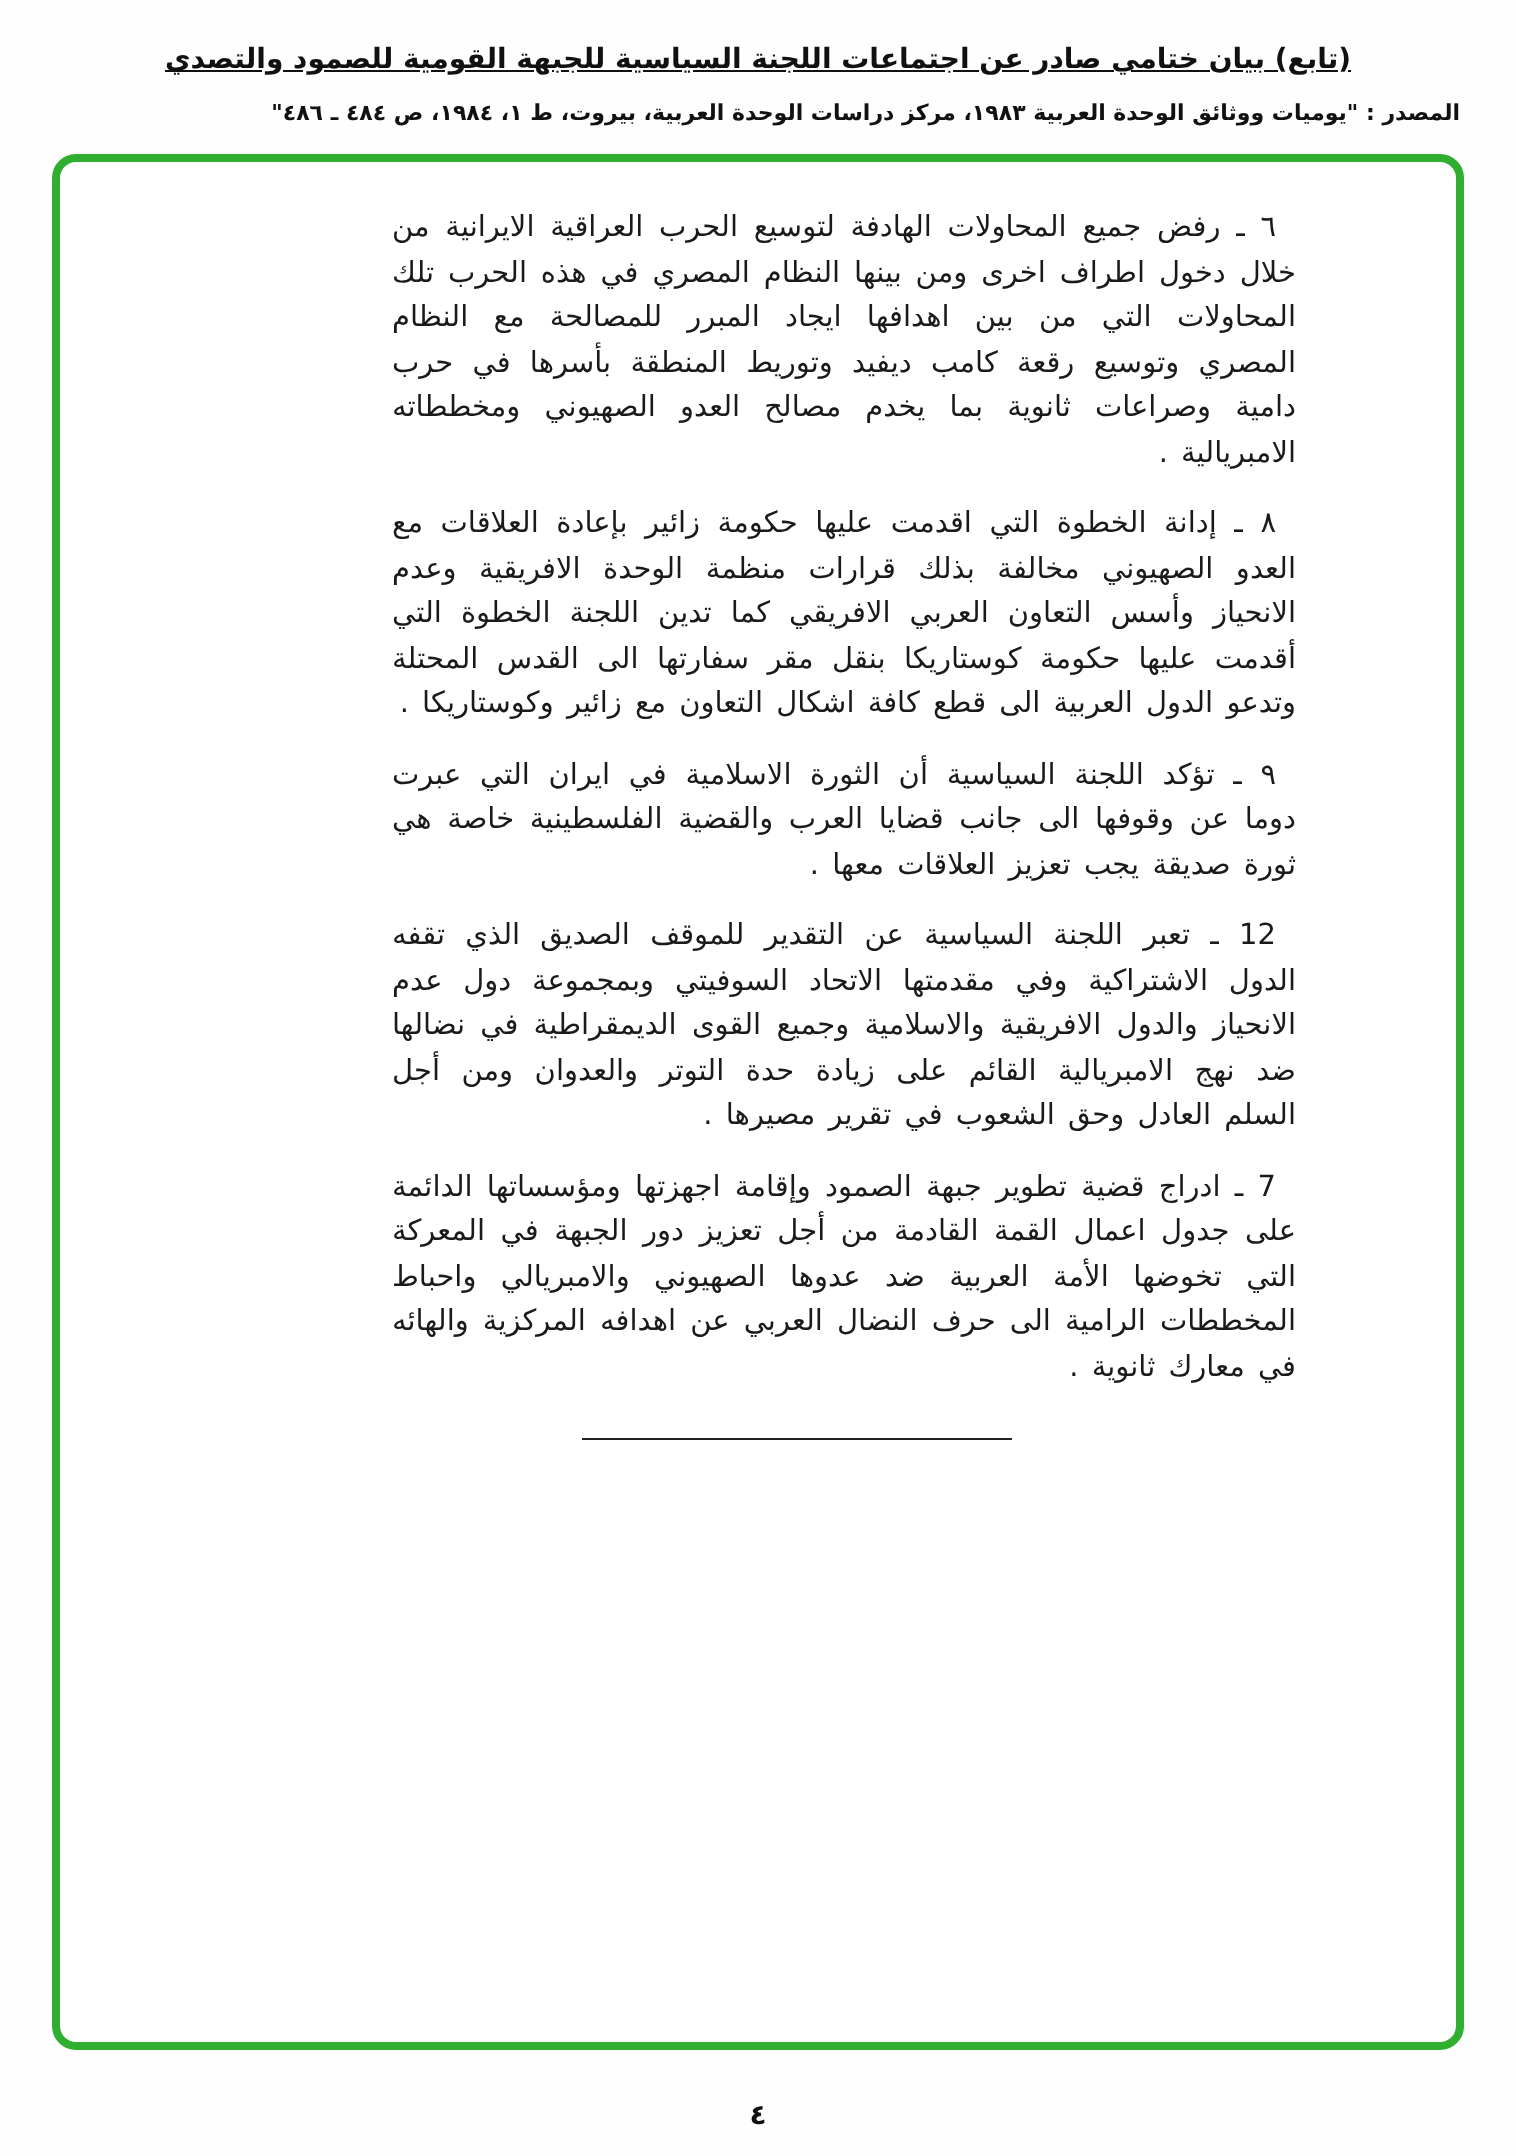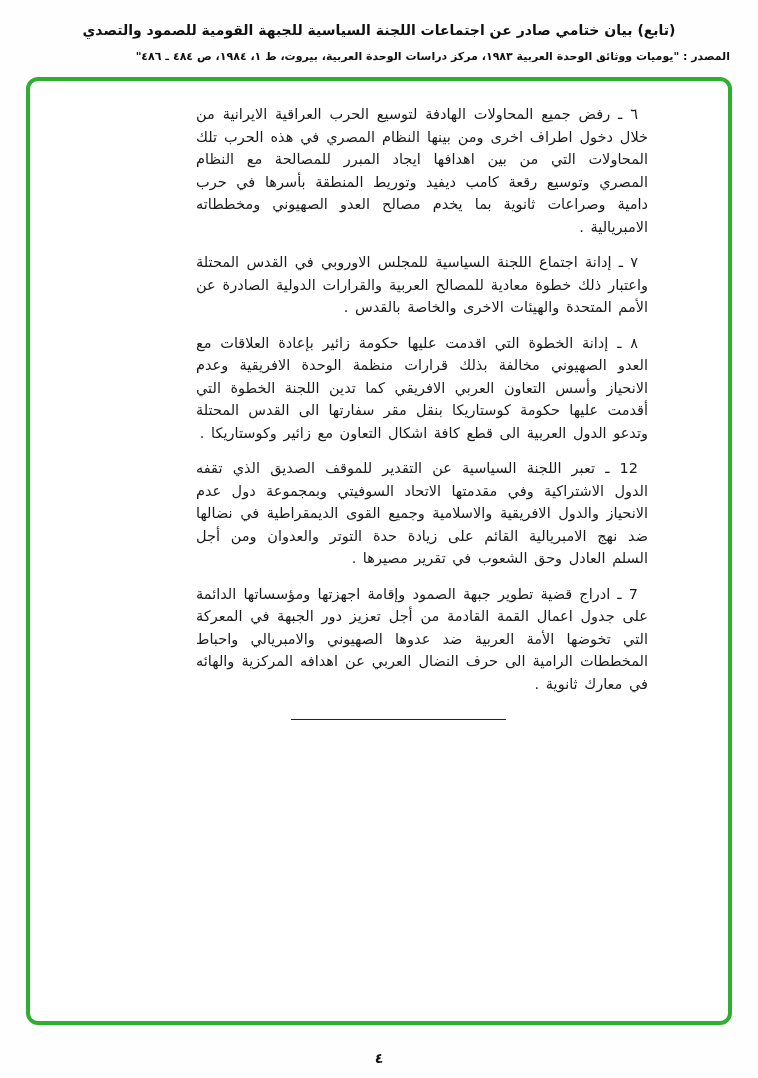--- a/index.html
+++ b/index.html
@@ -20,20 +20,21 @@
   .header {
     padding-top: 20px;
   }
   .doc-title {
     text-align: center;
     font-weight: bold;
     font-size: 14px;
     color: #111;
     padding: 0 40px;
     line-height: 1.5;
+    text-decoration: underline;
   }
   .doc-source {
     margin-top: 9px;
     font-weight: bold;
     font-size: 11px;
     color: #111;
     text-align: right;
     padding: 0 28px 0 70px;
     letter-spacing: 0.2px;
   }
@@ -83,22 +84,22 @@
 <div class="page">
 
   <div class="header">
     <div class="doc-title">(تابع) بيان ختامي صادر عن اجتماعات اللجنة السياسية للجبهة القومية للصمود والتصدي</div>
     <div class="doc-source">المصدر : "يوميات ووثائق الوحدة العربية ١٩٨٣، مركز دراسات الوحدة العربية، بيروت، ط ١، ١٩٨٤، ص ٤٨٤ ـ ٤٨٦"</div>
   </div>
 
   <div class="green-box" style="border-color: rgb(47, 174, 47);">
     <div class="text-column">
       <p>٦ ـ رفض جميع المحاولات الهادفة لتوسيع الحرب العراقية الايرانية من خلال دخول اطراف اخرى ومن بينها النظام المصري في هذه الحرب تلك المحاولات التي من بين اهدافها ايجاد المبرر للمصالحة مع النظام المصري وتوسيع رقعة كامب ديفيد وتوريط المنطقة بأسرها في حرب دامية وصراعات ثانوية بما يخدم مصالح العدو الصهيوني ومخططاته الامبريالية .</p>
-      <p>٧ ـ إدانة اجتماع اللجنة السياسية للمجلس الاوروبي في القدس المحتلة واعتبار ذلك خطوة معادية للمصالح العربية والقرارات الدولية الصادرة عن الأمم المتحدة والهيئات الاخرى والخاصة بالقدس .</p>
       <p>٨ ـ إدانة الخطوة التي اقدمت عليها حكومة زائير بإعادة العلاقات مع العدو الصهيوني مخالفة بذلك قرارات منظمة الوحدة الافريقية وعدم الانحياز وأسس التعاون العربي الافريقي كما تدين اللجنة الخطوة التي أقدمت عليها حكومة كوستاريكا بنقل مقر سفارتها الى القدس المحتلة وتدعو الدول العربية الى قطع كافة اشكال التعاون مع زائير وكوستاريكا .</p>
+      <p>٩ ـ تؤكد اللجنة السياسية أن الثورة الاسلامية في ايران التي عبرت دوما عن وقوفها الى جانب قضايا العرب والقضية الفلسطينية خاصة هي ثورة صديقة يجب تعزيز العلاقات معها .</p>
       <p>12 ـ تعبر اللجنة السياسية عن التقدير للموقف الصديق الذي تقفه الدول الاشتراكية وفي مقدمتها الاتحاد السوفيتي وبمجموعة دول عدم الانحياز والدول الافريقية والاسلامية وجميع القوى الديمقراطية في نضالها ضد نهج الامبريالية القائم على زيادة حدة التوتر والعدوان ومن أجل السلم العادل وحق الشعوب في تقرير مصيرها .</p>
       <p>7 ـ ادراج قضية تطوير جبهة الصمود وإقامة اجهزتها ومؤسساتها الدائمة على جدول اعمال القمة القادمة من أجل تعزيز دور الجبهة في المعركة التي تخوضها الأمة العربية ضد عدوها الصهيوني والامبريالي واحباط المخططات الرامية الى حرف النضال العربي عن اهدافه المركزية والهائه في معارك ثانوية .</p>
       <hr class="footnote-divider">
     </div>
   </div>
 
   <div class="page-number">٤</div>
 
 </div>
 

